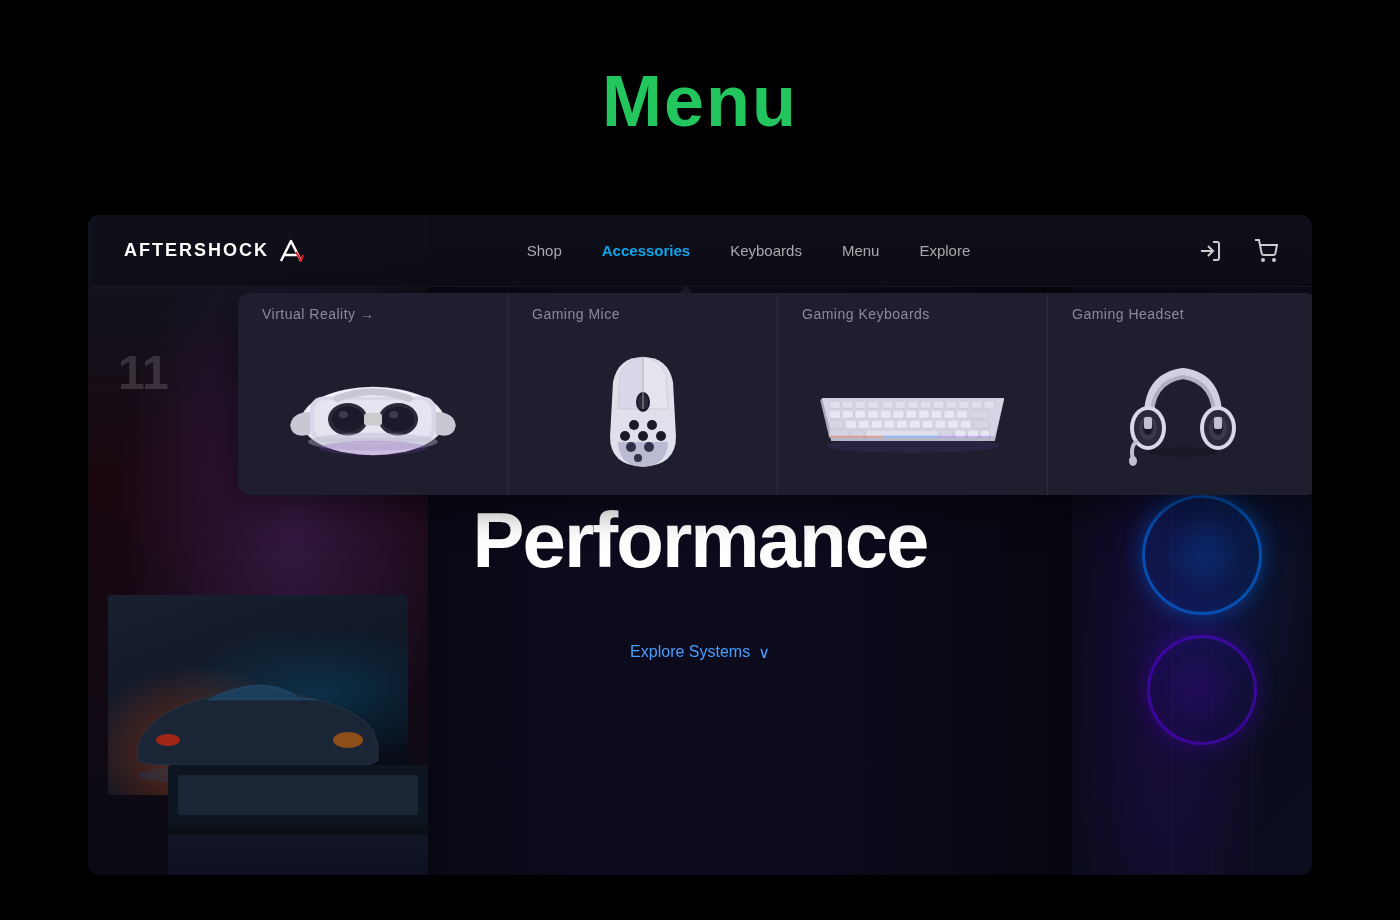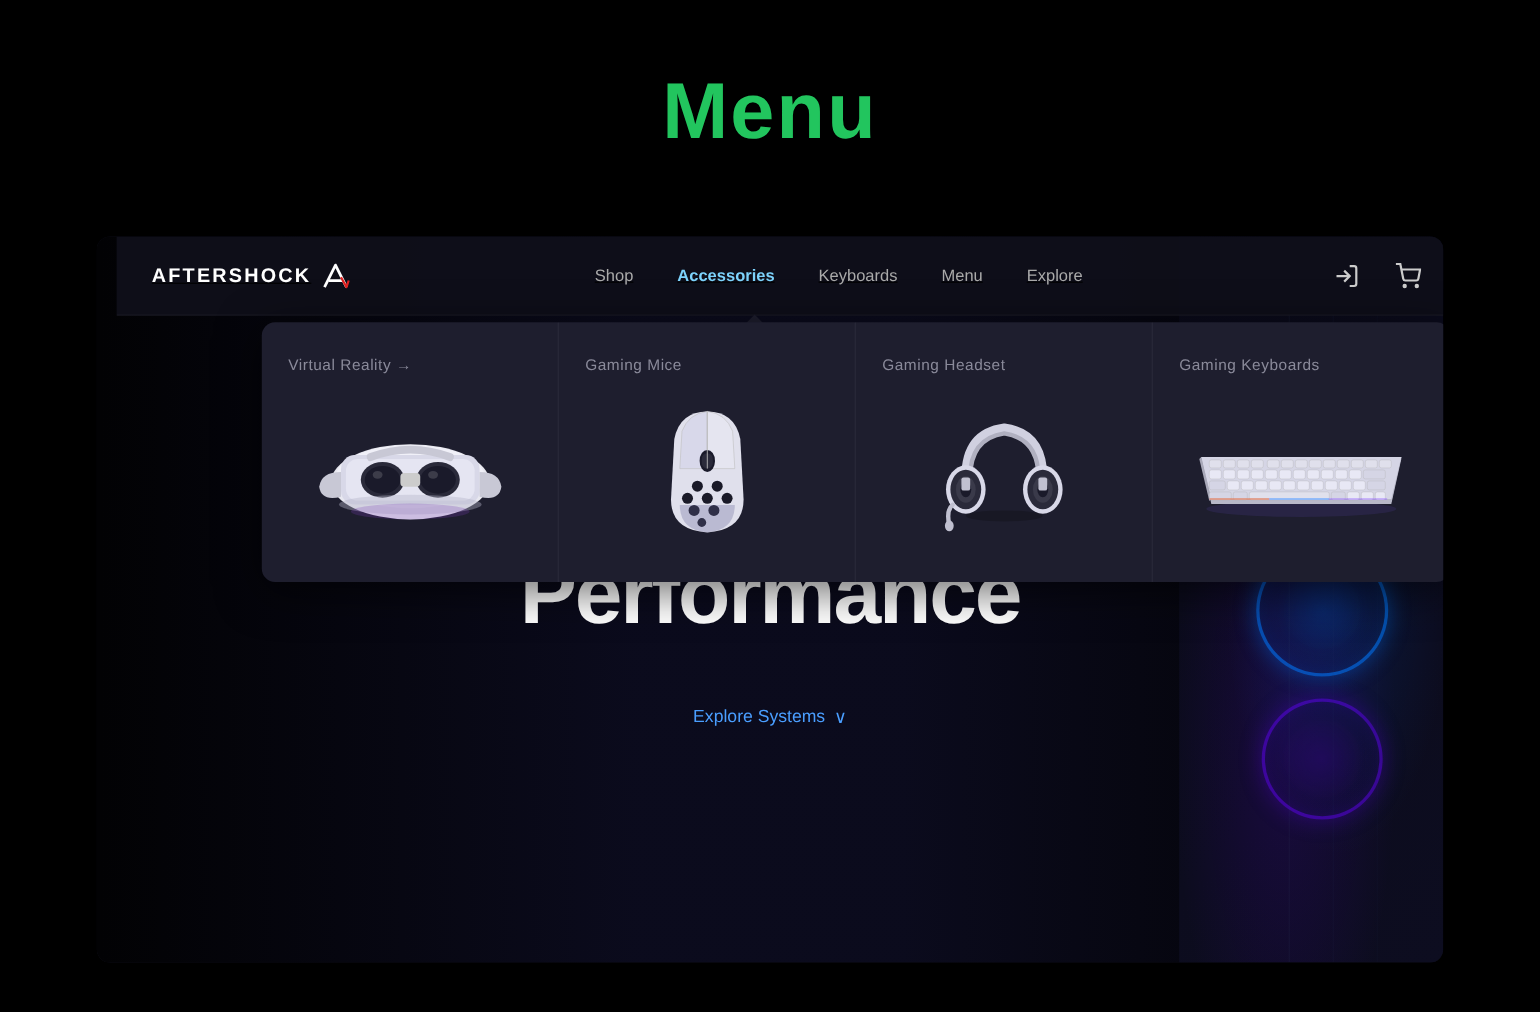--- a/index.html
+++ b/index.html
@@ -158,30 +158,29 @@
       right: 55px;
       border-color: rgba(100, 0, 255, 0.5);
       box-shadow: 0 0 20px rgba(80, 0, 200, 0.4), inset 0 0 15px rgba(60, 0, 180, 0.3);
       background: radial-gradient(ellipse, rgba(60,0,150,0.3) 0%, transparent 70%);
     }
 
     
     .navbar {
       position: absolute;
       top: 0;
-      left: 18px;
+      left: 4px;
       width: 100%;
       height: 72px;
       background: rgba(15, 15, 25, 0.95);
       display: flex;
       align-items: center;
       padding: 0 32px;
       z-index: 10;
       border-bottom: 1px solid rgba(255,255,255,0.05);
-      text-decoration: underline;
     }
 
     .brand-logo {
       display: flex;
       align-items: center;
       gap: 8px;
       cursor: pointer;
     }
 
     .brand-text {
@@ -206,21 +205,21 @@
 
     .nav-link {
       font-size: 15px;
       color: #aaa;
       cursor: pointer;
       text-decoration: none;
       transition: color 0.2s;
     }
 
     .nav-link.active {
-      color: #7dd3fc;
+      color: #0ea5e9;
       font-weight: 600;
     }
 
     .nav-actions {
       display: flex;
       align-items: center;
       gap: 20px;
     }
 
     .nav-icon-btn {
@@ -256,21 +255,21 @@
       background: #1e1e2e;
       border-radius: 12px;
       z-index: 20;
       display: grid;
       grid-template-columns: 1fr 1fr 1fr 1fr;
       overflow: hidden;
       box-shadow: 0 8px 40px rgba(0,0,0,0.6);
     }
 
     .dropdown-col {
-      padding: 30px 24px;
+      padding: 13px 24px;
       display: flex;
       flex-direction: column;
       align-items: flex-start;
       gap: 20px;
       border-right: 1px solid rgba(255,255,255,0.06);
       position: relative;
     }
 
     .dropdown-col:last-child {
       border-right: none;
@@ -382,20 +381,47 @@
   </style>
 </head>
 <body>
 
 <div class="menu-bg-title">Menu</div>
 
 <div class="browser-window">
 
   <div class="hero-bg"></div>
 
+  <div class="hero-left-img">
+    <div class="hero-number">11</div>
+
+    <div class="car-img">
+
+      <svg width="280" height="140" viewBox="0 0 280 140" style="position:absolute;bottom:10px;left:10px;">
+
+        <ellipse cx="140" cy="130" rx="120" ry="12" fill="rgba(0,100,200,0.15)"></ellipse>
+
+        <path d="M20 100 Q30 70 80 55 L120 45 Q140 35 160 45 L200 55 Q240 65 255 85 L260 100 L260 115 Q255 120 240 120 L40 120 Q25 120 20 115 Z" fill="#1a2535" stroke="#2a3545" stroke-width="1"></path>
+
+        <path d="M90 55 Q110 42 140 40 Q165 40 180 52 L200 55 L160 55 Z" fill="rgba(30,80,120,0.6)" stroke="rgba(60,120,180,0.4)" stroke-width="0.5"></path>
+
+        <ellipse cx="230" cy="95" rx="15" ry="8" fill="rgba(255,120,0,0.5)"></ellipse>
+
+        <ellipse cx="50" cy="95" rx="12" ry="6" fill="rgba(255,40,0,0.6)"></ellipse>
+      </svg>
+    </div>
+
+    <div class="laptop-area">
+      <svg width="260" height="80" viewBox="0 0 260 80">
+        <rect width="260" height="60" rx="4" fill="#0d1520"></rect>
+        <rect x="10" y="10" width="240" height="40" rx="2" fill="#1a2535"></rect>
+        <rect x="0" y="60" width="260" height="10" rx="2" fill="#0a0f18"></rect>
+      </svg>
+    </div>
+  </div>
 
   <div class="hero-right-img">
     <div class="rgb-fan rgb-fan-1"></div>
     <div class="rgb-fan rgb-fan-2"></div>
 
     <svg width="240" height="660" viewBox="0 0 240 660" style="position:absolute;top:0;left:0;opacity:0.4">
       <line x1="100" y1="0" x2="100" y2="660" stroke="rgba(60,80,120,0.3)" stroke-width="1"></line>
       <line x1="140" y1="0" x2="140" y2="660" stroke="rgba(60,80,120,0.2)" stroke-width="1"></line>
       <line x1="180" y1="0" x2="180" y2="660" stroke="rgba(60,80,120,0.15)" stroke-width="1"></line>
     </svg>
@@ -503,53 +529,20 @@
           <ellipse cx="27" cy="89" rx="5" ry="5" fill="#1a1a28"></ellipse>
           <ellipse cx="45" cy="89" rx="5" ry="5" fill="#1a1a28"></ellipse>
           <ellipse cx="63" cy="89" rx="5" ry="5" fill="#1a1a28"></ellipse>
 
           <ellipse cx="33" cy="100" rx="5" ry="5" fill="#1a1a28"></ellipse>
           <ellipse cx="51" cy="100" rx="5" ry="5" fill="#1a1a28"></ellipse>
 
           <ellipse cx="40" cy="111" rx="4" ry="4" fill="#1a1a28"></ellipse>
 
           <path d="M20 95 Q20 118 45 120 Q70 118 70 95" fill="rgba(100,100,150,0.3)"></path>
-        </svg>
-      </div>
-    </div>
-
-    <div class="dropdown-col">
-      <div class="dropdown-col-title">Gaming Headset</div>
-      <div class="dropdown-item-img">
-
-        <svg class="gaming-headset-img" viewBox="0 0 110 120" xmlns="http://www.w3.org/2000/svg">
-
-          <path d="M20 70 Q18 25 55 20 Q92 25 90 70" fill="none" stroke="#d0d0e0" stroke-width="8" stroke-linecap="round"></path>
-
-          <path d="M24 70 Q22 30 55 25 Q88 30 86 70" fill="none" stroke="#b0b0c0" stroke-width="4" stroke-linecap="round"></path>
-
-          <ellipse cx="20" cy="76" rx="18" ry="22" fill="#d8d8e8"></ellipse>
-          <ellipse cx="20" cy="76" rx="14" ry="18" fill="#2a2a3a"></ellipse>
-          <ellipse cx="20" cy="76" rx="9" ry="12" fill="#3a3a4a"></ellipse>
-          <ellipse cx="20" cy="76" rx="5" ry="7" fill="#1a1a2a"></ellipse>
-
-          <ellipse cx="90" cy="76" rx="18" ry="22" fill="#d8d8e8"></ellipse>
-          <ellipse cx="90" cy="76" rx="14" ry="18" fill="#2a2a3a"></ellipse>
-          <ellipse cx="90" cy="76" rx="9" ry="12" fill="#3a3a4a"></ellipse>
-          <ellipse cx="90" cy="76" rx="5" ry="7" fill="#1a1a2a"></ellipse>
-
-          <rect x="16" y="65" width="8" height="12" rx="2" fill="#c0c0d0"></rect>
-
-          <rect x="86" y="65" width="8" height="12" rx="2" fill="#c0c0d0"></rect>
-
-          <path d="M8 90 Q2 95 5 108" fill="none" stroke="#c0c0d0" stroke-width="4" stroke-linecap="round"></path>
-
-          <ellipse cx="5" cy="109" rx="4" ry="5" fill="#c0c0d0"></ellipse>
-
-          <ellipse cx="55" cy="100" rx="35" ry="5" fill="rgba(0,0,0,0.2)"></ellipse>
         </svg>
       </div>
     </div>
 
     <div class="dropdown-col">
       <div class="dropdown-col-title">Gaming Keyboards</div>
       <div class="dropdown-item-img">
 
         <svg class="gaming-keyboard" viewBox="0 0 220 90" xmlns="http://www.w3.org/2000/svg">
 
@@ -620,20 +613,53 @@
             <rect x="184" y="65" width="10" height="8" rx="2"></rect>
           </g>
 
           <rect x="18" y="71" width="178" height="2" rx="1" fill="rgba(150,100,255,0.4)"></rect>
           <rect x="18" y="71" width="60" height="2" rx="1" fill="rgba(255,150,50,0.5)"></rect>
           <rect x="78" y="71" width="60" height="2" rx="1" fill="rgba(100,200,255,0.5)"></rect>
         </svg>
       </div>
     </div>
 
+    <div class="dropdown-col">
+      <div class="dropdown-col-title">Gaming Headset</div>
+      <div class="dropdown-item-img">
+
+        <svg class="gaming-headset-img" viewBox="0 0 110 120" xmlns="http://www.w3.org/2000/svg">
+
+          <path d="M20 70 Q18 25 55 20 Q92 25 90 70" fill="none" stroke="#d0d0e0" stroke-width="8" stroke-linecap="round"></path>
+
+          <path d="M24 70 Q22 30 55 25 Q88 30 86 70" fill="none" stroke="#b0b0c0" stroke-width="4" stroke-linecap="round"></path>
+
+          <ellipse cx="20" cy="76" rx="18" ry="22" fill="#d8d8e8"></ellipse>
+          <ellipse cx="20" cy="76" rx="14" ry="18" fill="#2a2a3a"></ellipse>
+          <ellipse cx="20" cy="76" rx="9" ry="12" fill="#3a3a4a"></ellipse>
+          <ellipse cx="20" cy="76" rx="5" ry="7" fill="#1a1a2a"></ellipse>
+
+          <ellipse cx="90" cy="76" rx="18" ry="22" fill="#d8d8e8"></ellipse>
+          <ellipse cx="90" cy="76" rx="14" ry="18" fill="#2a2a3a"></ellipse>
+          <ellipse cx="90" cy="76" rx="9" ry="12" fill="#3a3a4a"></ellipse>
+          <ellipse cx="90" cy="76" rx="5" ry="7" fill="#1a1a2a"></ellipse>
+
+          <rect x="16" y="65" width="8" height="12" rx="2" fill="#c0c0d0"></rect>
+
+          <rect x="86" y="65" width="8" height="12" rx="2" fill="#c0c0d0"></rect>
+
+          <path d="M8 90 Q2 95 5 108" fill="none" stroke="#c0c0d0" stroke-width="4" stroke-linecap="round"></path>
+
+          <ellipse cx="5" cy="109" rx="4" ry="5" fill="#c0c0d0"></ellipse>
+
+          <ellipse cx="55" cy="100" rx="35" ry="5" fill="rgba(0,0,0,0.2)"></ellipse>
+        </svg>
+      </div>
+    </div>
+
   </div>
 
   <div class="hero-content">
     <h1 class="hero-title">Performance</h1>
     <div class="explore-btn">
       <span>Explore Systems</span>
       <span>∨</span>
     </div>
   </div>
 

